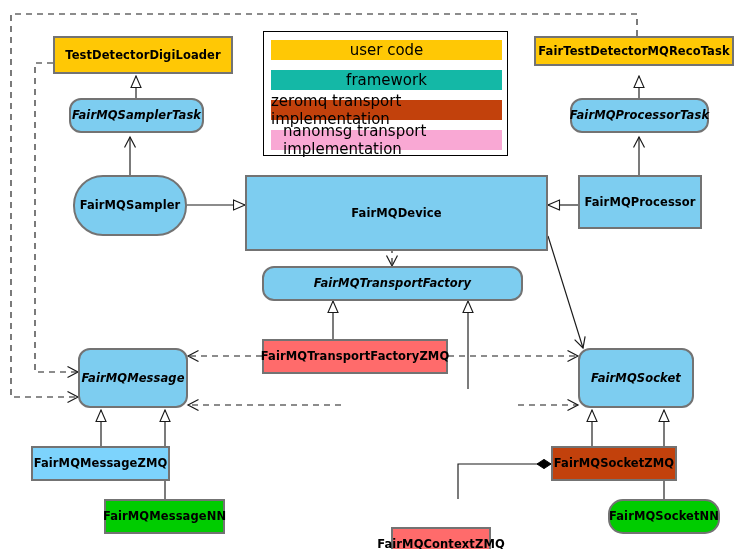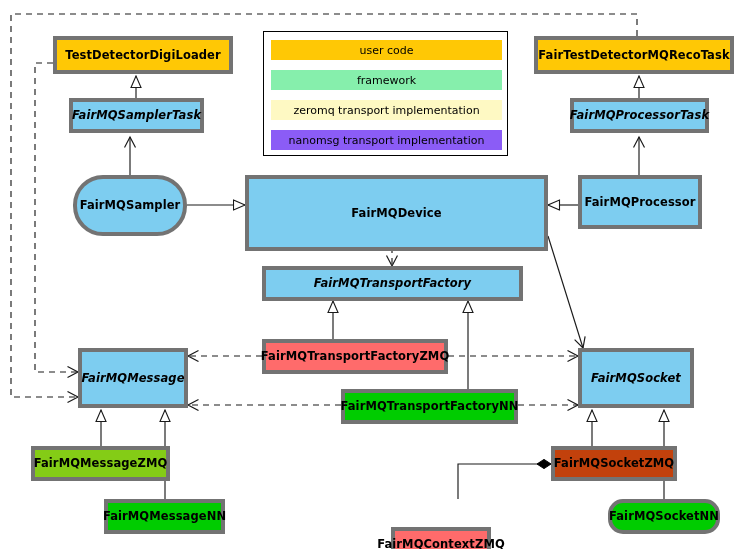--- a/index.html
+++ b/index.html
@@ -21,54 +21,55 @@
     position: absolute;
     left: 0;
     top: 0;
     width: 748px;
     height: 549px;
     pointer-events: none;
   }
   .node {
     position: absolute;
     box-sizing: border-box;
-    border: 4px solid #737373;
+    border: 2px solid #737373;
     display: flex;
     align-items: center;
     justify-content: center;
     text-align: center;
     font-size: 11.5px;
     font-weight: bold;
     color: #000000;
     line-height: 1.1;
     letter-spacing: 0.1px;
   }
   .node.abstract {
     font-style: italic;
+    border-radius: 12px;
   }
   .legend-frame {
     position: absolute;
     box-sizing: border-box;
     border: 1px solid #000000;
     background: #ffffff;
     left: 263px;
     top: 31px;
     width: 245px;
     height: 125px;
   }
   .legend-row {
     position: absolute;
     box-sizing: border-box;
     left: 7px;
     width: 231px;
     height: 20px;
     display: flex;
     align-items: center;
     justify-content: center;
-    font-size: 11px;
+    font-size: 15px;
     font-weight: normal;
     color: #000000;
   }
 </style>
 </head>
 <body>
 
 <div id="canvas">
 
   <svg id="edges" viewBox="0 0 748 549">
@@ -127,36 +128,36 @@
       <line x1="664" y1="499" x2="664" y2="410" marker-end="url(#hollowTri)"></line>
 
       <path d="M551,464 L458,464 L458,499" marker-start="url(#blackDiamond)"></path>
     </g>
   </svg>
 
   <div class="legend-frame">
     <div class="legend-row" style="top:8px;  background:#FFC805;">
       <span>user code</span>
     </div>
-    <div class="legend-row" style="top:38px; background:#86efac;">
+    <div class="legend-row" style="top:38px; background:#14b8a6;">
       <span>framework</span>
     </div>
-    <div class="legend-row" style="top:68px; background:#fef9c3;">
+    <div class="legend-row" style="top:68px; background:#c2410c;">
       <span>zeromq transport implementation</span>
     </div>
-    <div class="legend-row" style="top:98px; background:#8b5cf6;">
+    <div class="legend-row" style="top:98px; background:#f9a8d4;padding-left:12px;">
       <span>nanomsg transport implementation</span>
     </div>
   </div>
 
   <div class="node" style="left:53px; top:36px; width:180px; height:38px; background:#FFC805;">
     <span>TestDetectorDigiLoader</span>
   </div>
 
-  <div class="node" style="left:534px; top:36px; width:200px; height:38px; background:#FFC805;">
+  <div class="node" style="left:534px; top:36px; width:200px; height:30px; background:#FFC805;">
     <span>FairTestDetectorMQRecoTask</span>
   </div>
 
   <div class="node abstract" style="left:69px; top:98px; width:135px; height:35px; background:#7DCDF0;">
     <span>FairMQSamplerTask</span>
   </div>
 
   <div class="node abstract" style="left:570px; top:98px; width:139px; height:35px; background:#7DCDF0;">
     <span>FairMQProcessorTask</span>
   </div>
@@ -174,33 +175,30 @@
   </div>
 
   <div class="node abstract" style="left:262px; top:266px; width:261px; height:35px; background:#7DCDF0;">
     <span>FairMQTransportFactory</span>
   </div>
 
   <div class="node" style="left:262px; top:339px; width:186px; height:35px; background:#FF6B6B;">
     <span>FairMQTransportFactoryZMQ</span>
   </div>
 
-  <div class="node" style="left:341px; top:389px; width:177px; height:35px; background:#00CC00;">
-    <span>FairMQTransportFactoryNN</span>
-  </div>
 
   <div class="node abstract" style="left:78px; top:348px; width:110px; height:60px; background:#7DCDF0;">
     <span>FairMQMessage</span>
   </div>
 
   <div class="node abstract" style="left:578px; top:348px; width:116px; height:60px; background:#7DCDF0;">
     <span>FairMQSocket</span>
   </div>
 
-  <div class="node" style="left:31px; top:446px; width:139px; height:35px; background:#84cc16;">
+  <div class="node" style="left:31px; top:446px; width:139px; height:35px; background:#7dd3fc;">
     <span>FairMQMessageZMQ</span>
   </div>
 
   <div class="node" style="left:104px; top:499px; width:121px; height:35px; background:#00CC00;">
     <span>FairMQMessageNN</span>
   </div>
 
   <div class="node" style="left:391px; top:499px; width:100px; height:35px; background:#FF6B6B;margin-top:28px;">
     <span>FairMQContextZMQ</span>
   </div>

